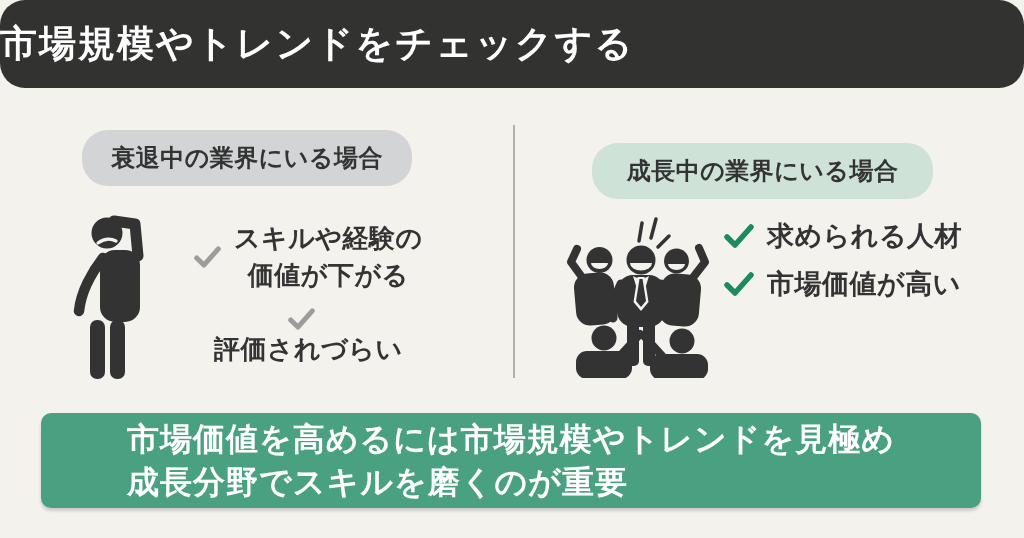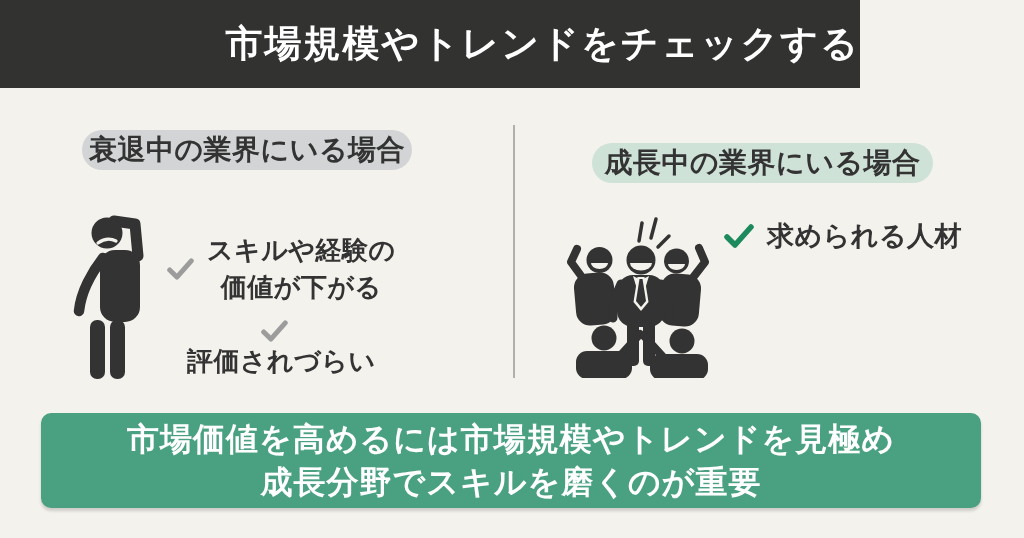--- a/index.html
+++ b/index.html
@@ -3,68 +3,68 @@
 <meta charset="utf-8">
 <style>
   html,body{margin:0;padding:0;}
   body{font-family:"Liberation Sans","DejaVu Sans",sans-serif;background:#e9e7e2;}
   .canvas{
     position:relative;width:1024px;height:538px;overflow:hidden;
     background:var(--background,#f4f2ed);font-weight:700;color:var(--body-text,#333);
   }
   
   .header{
-    position:absolute;left:0;top:0;width:860px;height:88px;
-    background:var(--header-bg,#323231);display:flex;align-items:center;justify-content:flex-end;
+    position:absolute;left:0;top:0;width:1024px;height:88px;
+    background:var(--header-bg,#323231);display:flex;align-items:center;justify-content:flex-start;border-radius:25px;
   }
   .header h1{
     margin:0;font-size:37px;letter-spacing:2px;font-weight:700;
     color:var(--title-text,#fff);
   }
   
   .pill{
-    position:absolute;top:130px;height:40px;border-radius:26px;
+    position:absolute;top:130px;height:56px;border-radius:26px;
     display:flex;align-items:center;justify-content:center;
-    font-size:28px;letter-spacing:.5px;
+    font-size:24px;letter-spacing:.5px;
   }
   .pill.declining{left:82px;width:330px;background:var(--pill-declining-bg,#d2d4d5);}
   .pill.growing{left:592px;width:341px;background:var(--pill-growing-bg,#cfe2d8);margin-top:13px;}
   
   .divider{position:absolute;left:513px;top:125px;width:2px;height:253px;background:var(--divider,#b2b0ad);}
   
   .fig{position:absolute;color:var(--icon-color,#333);}
   .fig.person{left:72px;top:214px;width:75px;height:166px;}
   .fig.group{left:560px;top:216px;width:155px;height:162px;}
   .fig .solid{fill:currentColor;}
   .fig .limb{stroke:currentColor;fill:none;stroke-linecap:round;stroke-linejoin:round;}
   .fig .cutout{fill:var(--background,#f4f2ed);}
   .fig .cutout-stroke{stroke:var(--background,#f4f2ed);fill:none;stroke-linecap:round;}
   
   .list{position:absolute;display:flex;flex-direction:column;}
-  .list.declining{left:167px;top:220px;margin-top:12px;}
+  .list.declining{left:194px;top:220px;}
   .list.growing{left:724px;top:218px;}
   .list-item{display:flex;align-items:center;}
   .list.declining .list-item + .list-item{margin-top:13px;flex-direction:column;}
   .list.growing .list-item + .list-item{margin-top:12px;}
   .check{flex:0 0 auto;}
   .check polyline{fill:none;stroke-width:5.5;stroke-linecap:round;stroke-linejoin:round;}
   .list.declining .check polyline{stroke:var(--check-declining,#9c9c9c);}
   .list.growing .check polyline{stroke:var(--check-growing,#1d8a5e);}
   .list.declining .check{width:27px;height:24px;margin-right:13px;}
   .list.growing .check{width:30px;height:26px;margin-right:13px;}
   .item-text{
     font-size:26px;line-height:37px;letter-spacing:.5px;
     white-space:pre-line;text-align:center;
   }
   .list.growing .item-text{font-size:27px;line-height:36px;text-align:left;}
   
   .footer{
     position:absolute;left:41px;top:413px;width:940px;height:95px;border-radius:10px;
     background:var(--footer-bg,#4aa181);color:var(--footer-text,#fff);
-    display:flex;align-items:center;justify-content:center;text-align:center;
+    display:flex;align-items:center;justify-content:center;
     font-size:32px;line-height:43px;letter-spacing:1px;white-space:pre-line;
     box-shadow:0 3px 3px rgba(40,40,40,.18);
   }
 </style>
 </head>
 <body>
 
 <div class="canvas">
 
   <div class="header">
@@ -144,20 +144,26 @@
     </div>
   </div>
 
   <div class="list growing">
     <div class="list-item">
       <svg class="check" viewBox="0 0 30 26" aria-hidden="true">
         <polyline points="3,14 11,22 27,4"></polyline>
       </svg>
       <div class="item-text">求められる人材</div>
     </div>
+    <div class="list-item">
+      <svg class="check" viewBox="0 0 30 26" aria-hidden="true">
+        <polyline points="3,14 11,22 27,4"></polyline>
+      </svg>
+      <div class="item-text">市場価値が高い</div>
+    </div>
   </div>
 
   <div class="footer">
     <div>市場価値を高めるには市場規模やトレンドを見極め
 成長分野でスキルを磨くのが重要</div>
   </div>
 
 </div>
 
 </body></html>

